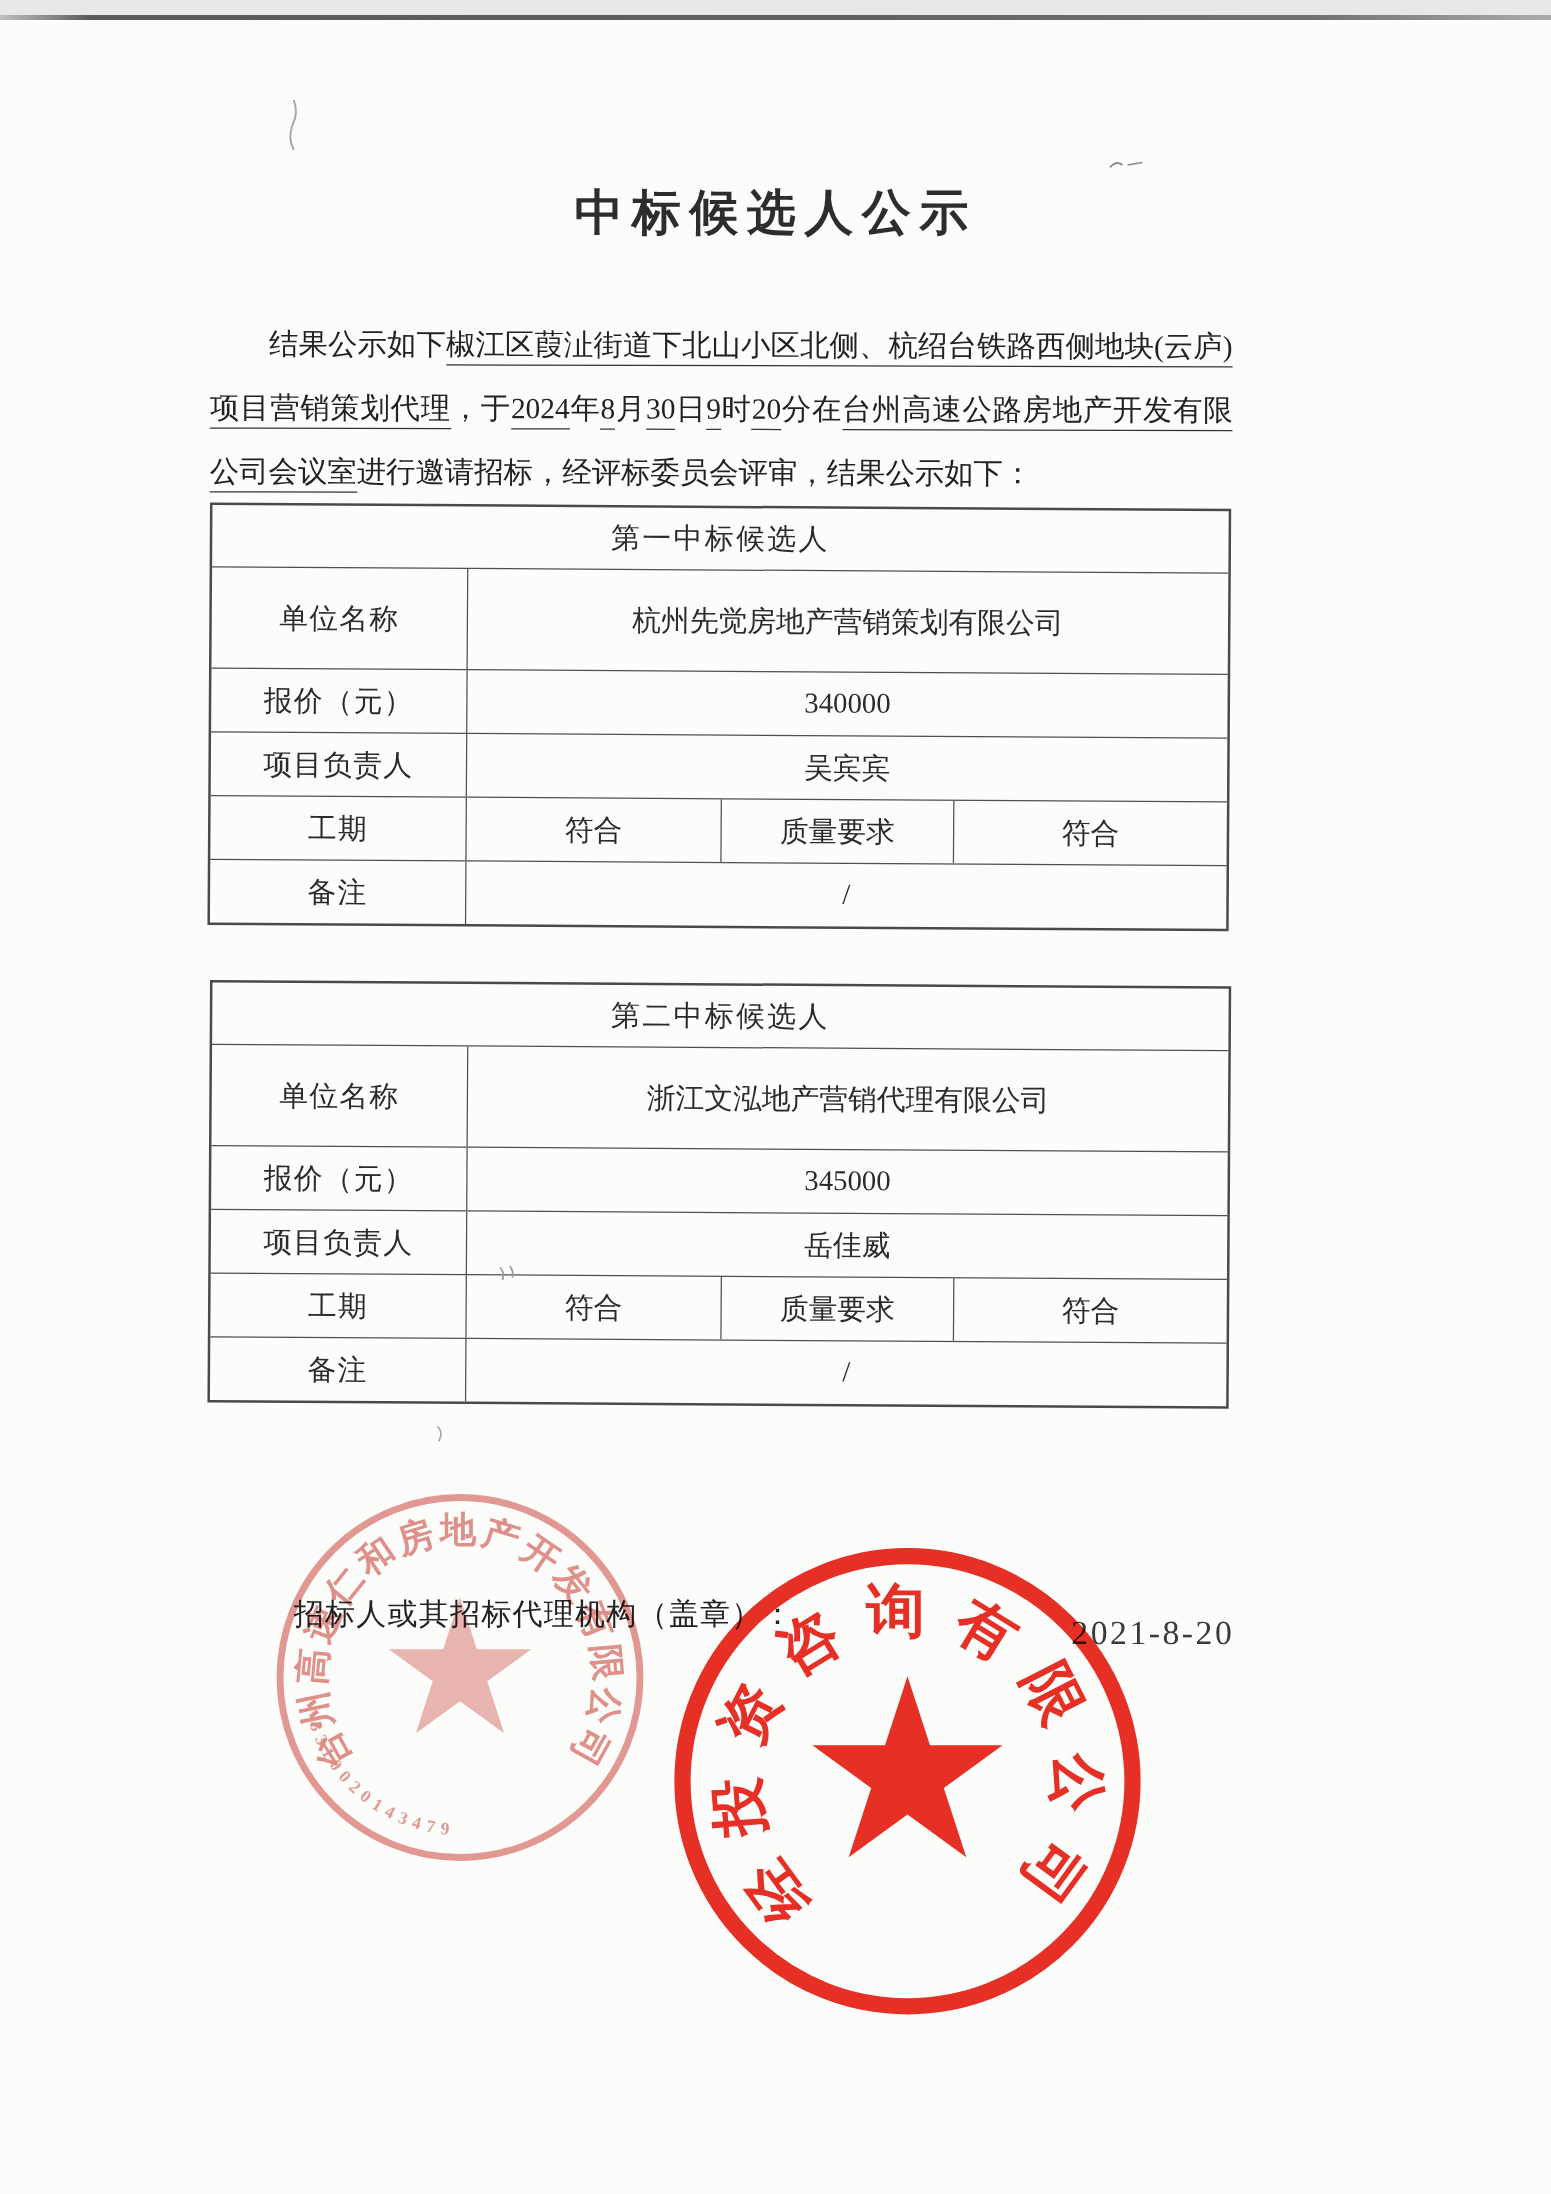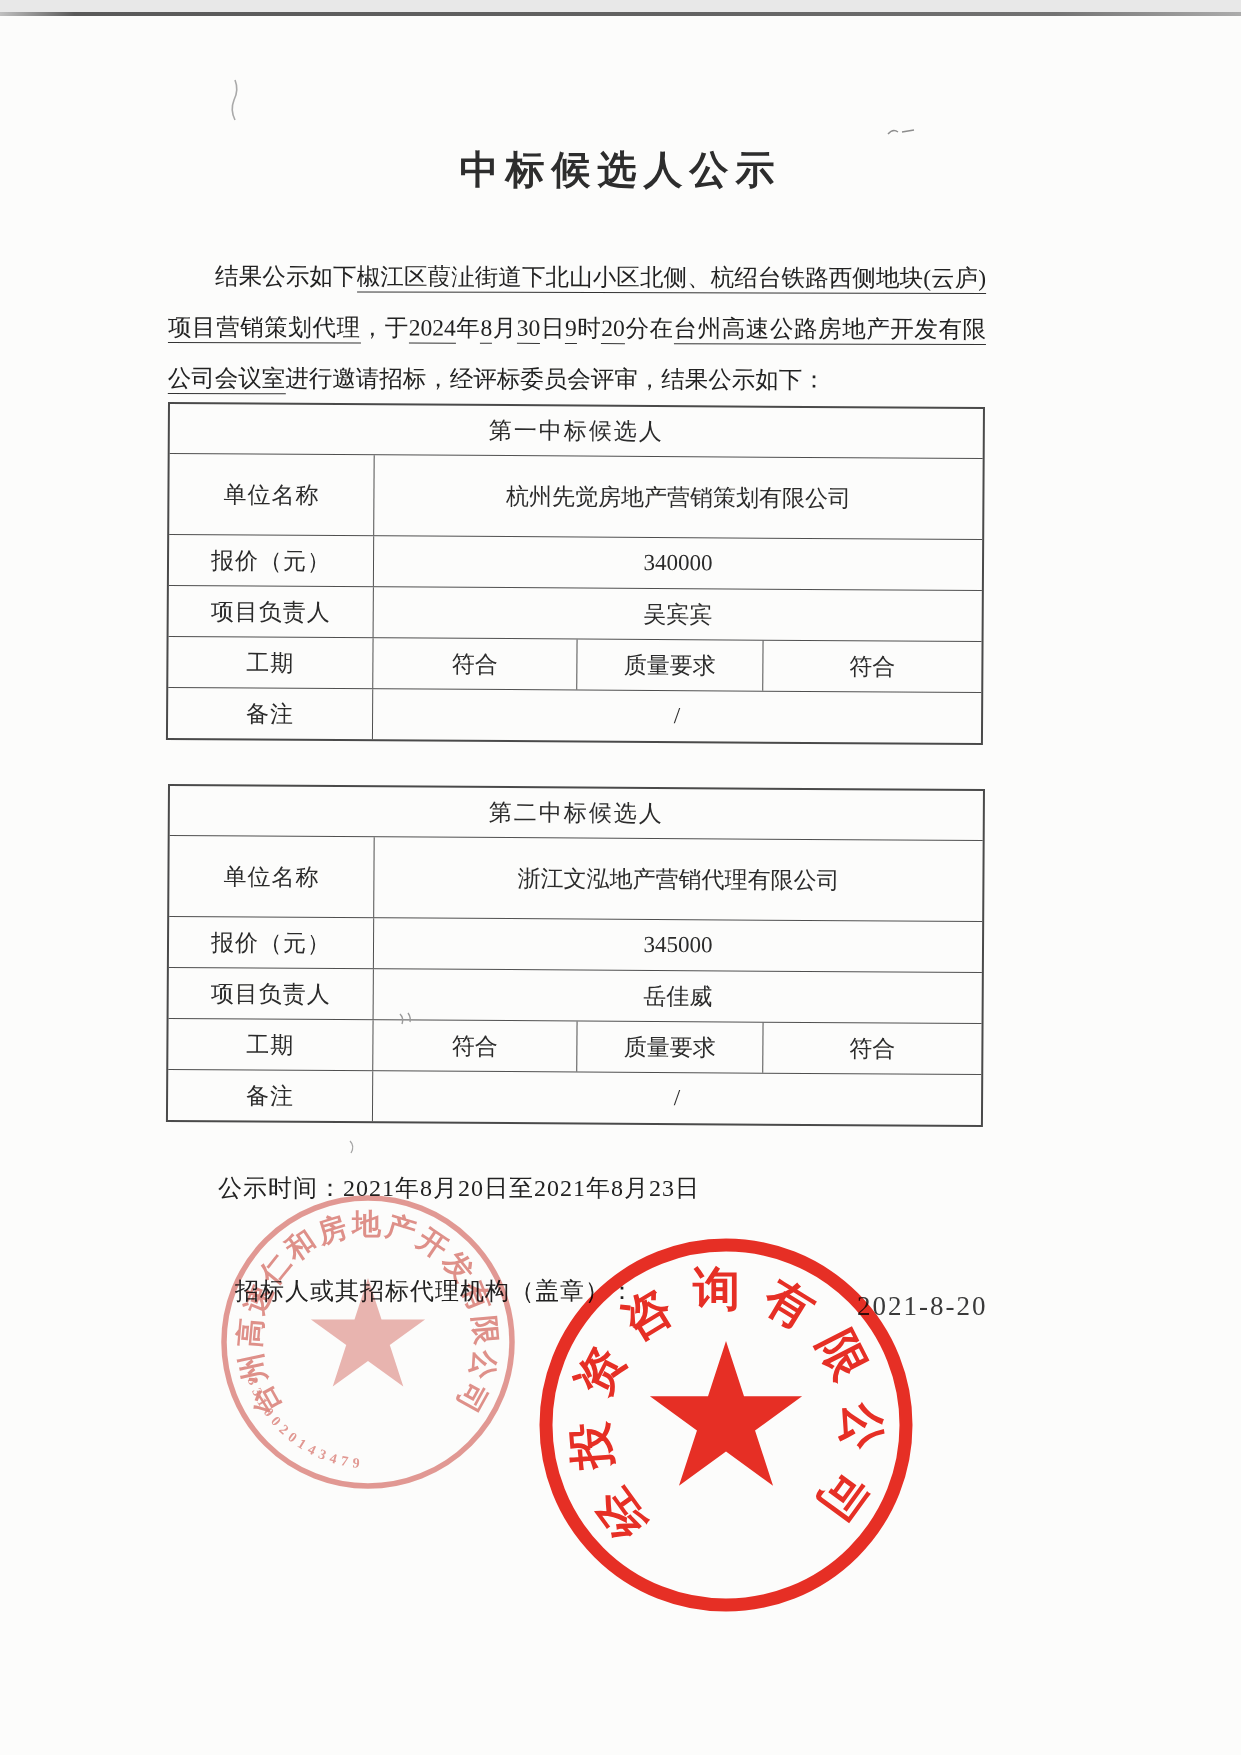--- a/index.html
+++ b/index.html
@@ -128,21 +128,20 @@
         <div class="cell c1">符合</div>
         <div class="cell c2">质量要求</div>
         <div class="cell c3">符合</div>
       </div>
       <div class="t-row">
         <div class="cell c0">备注</div>
         <div class="cell c1">/</div>
       </div>
     </div>
 
-  <div class="publicity">公示时间：2021年8月20日至2021年8月23日</div>
   <div class="signature">招标人或其招标代理机构（盖章）：</div>
   <div class="sig-date">2021-8-20</div>
 
   <svg id="stamp-left" class="stamp" width="300" height="300" viewBox="0 0 300 300">
     <defs>
       <path id="ringL" d="M 150,258 A 108 108 0 1 1 150.01,258"></path>
       <path id="serialL" d="M 24,150 A 126 126 0 0 0 276,150"></path>
     </defs>
     <circle cx="150" cy="150" r="144" fill="none" stroke="#cf4b41" stroke-width="5.5" opacity="0.85"></circle>
     <text fill="#cf4b41" font-size="29" letter-spacing="3" text-anchor="middle" opacity="0.92">

